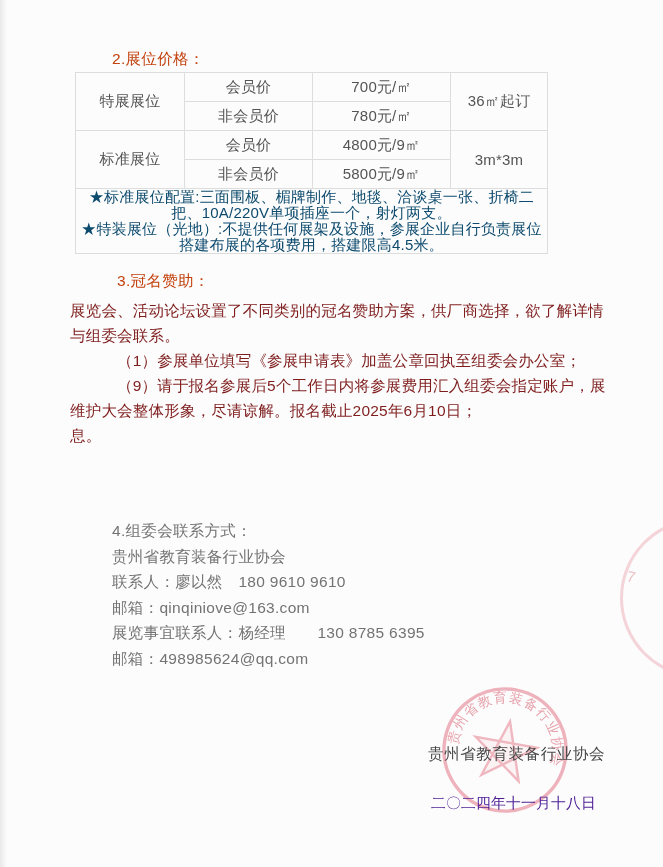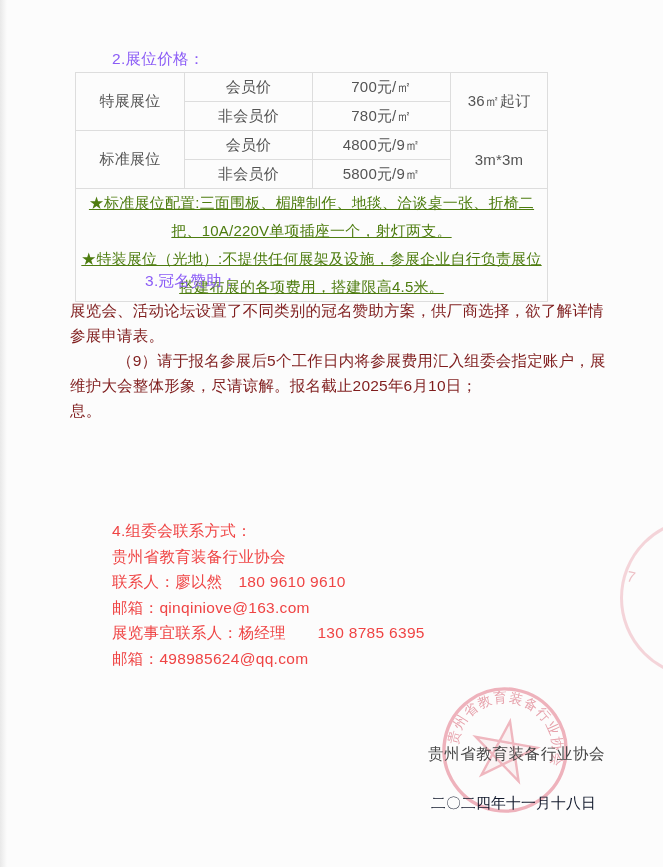--- a/index.html
+++ b/index.html
@@ -12,26 +12,26 @@
     color: #4d4d4d;
   }
   .scan-edge-left {
     position: absolute; left: 0; top: 0; width: 7px; height: 867px;
     background: linear-gradient(to right, #e2e2e2, rgba(245,245,245,0));
     opacity: .75;
   }
   .h-num {
     position: absolute;
     font-size: 15.5px;
-    color: #8b5cf6;
+    color: #c2410c;
     white-space: nowrap;
     letter-spacing: 0.3px;
   }
   #heading2 { left: 112px; top: 49px; }
-  #heading3 { left: 117px; top: 271px; margin-left: 28px; }
+  #heading3 { left: 117px; top: 271px; }
 
   table.price-table {
     position: absolute; left: 75px; top: 72px;
     width: 468px;
     border-collapse: collapse;
     table-layout: fixed;
     font-size: 15px;
     color: #545454;
     padding-left: 13px;
   }
@@ -42,55 +42,54 @@
     padding: 0;
     letter-spacing: 0.2px;
   }
   td.c1 { width: 108px; }
   td.c2 { width: 127px; }
   td.c3 { width: 137px; }
   td.c4 { width: 96px; }
   td.footnote-cell {
     text-align: left;
     padding: 6px 9px 8px 10px;
-    line-height: 28px;
+    line-height: 16px;
     height: auto;
     word-break: break-all;
-    color: #4d7c0f;
-    text-decoration: underline;
+    color: #0c4a6e;
   }
 
   .para-block { position: absolute; left: 70px; top: 298px; }
   .para-line {
     font-size: 15.5px;
     line-height: 25px;
     white-space: nowrap;
     letter-spacing: 0.2px;
     color: #7f1d1d;
   }
   .para-line.indent { padding-left: 47px; }
 
   .contact-block { position: absolute; left: 112px; top: 518px; }
   .contact-line {
     font-size: 15.5px;
     line-height: 25.5px;
     white-space: nowrap;
     letter-spacing: 0.3px;
-    color: #ef4444;
+    color: #737373;
   }
 
   .seal-svg { position: absolute; left: 437px; top: 682px; }
   .signature {
     position: absolute; left: 428px; top: 744px;
     font-size: 15.5px; letter-spacing: 0.6px; color: #474747;
     white-space: nowrap;
   }
   .doc-date {
     position: absolute; left: 431px; top: 794px;
-    font-size: 14.8px; letter-spacing: 0.2px; color: #0f172a;
+    font-size: 14.8px; letter-spacing: 0.2px; color: #4c1d95;
     white-space: nowrap;
   }
   .edge-arc {
     position: absolute; left: 620px; top: 518px;
     width: 160px; height: 160px;
     border-radius: 50%;
     border: 3px solid rgba(234, 164, 175, 0.45);
     box-sizing: border-box;
   }
   .edge-mark {
@@ -134,21 +133,22 @@
         <div>★特装展位（光地）:不提供任何展架及设施，参展企业自行负责展位搭建布展的各项费用，搭建限高4.5米。</div>
       </td>
     </tr>
   </tbody>
 </table>
 
 <div id="heading3" class="h-num">3.冠名赞助：</div>
 
 <div class="para-block">
   <div class="para-line">展览会、活动论坛设置了不同类别的冠名赞助方案，供厂商选择，欲了解详情</div>
-  <div class="para-line">参展申请表。</div>
+  <div class="para-line">与组委会联系。</div>
+  <div class="para-line indent">（1）参展单位填写《参展申请表》加盖公章回执至组委会办公室；</div>
   <div class="para-line indent">（9）请于报名参展后5个工作日内将参展费用汇入组委会指定账户，展</div>
   <div class="para-line">维护大会整体形象，尽请谅解。报名截止2025年6月10日；</div>
   <div class="para-line">息。</div>
 </div>
 
 <div class="contact-block">
   <div class="contact-line">4.组委会联系方式：</div>
   <div class="contact-line">贵州省教育装备行业协会</div>
   <div class="contact-line">联系人：廖以然　180 9610 9610</div>
   <div class="contact-line">邮箱：qinqiniove@163.com</div>

